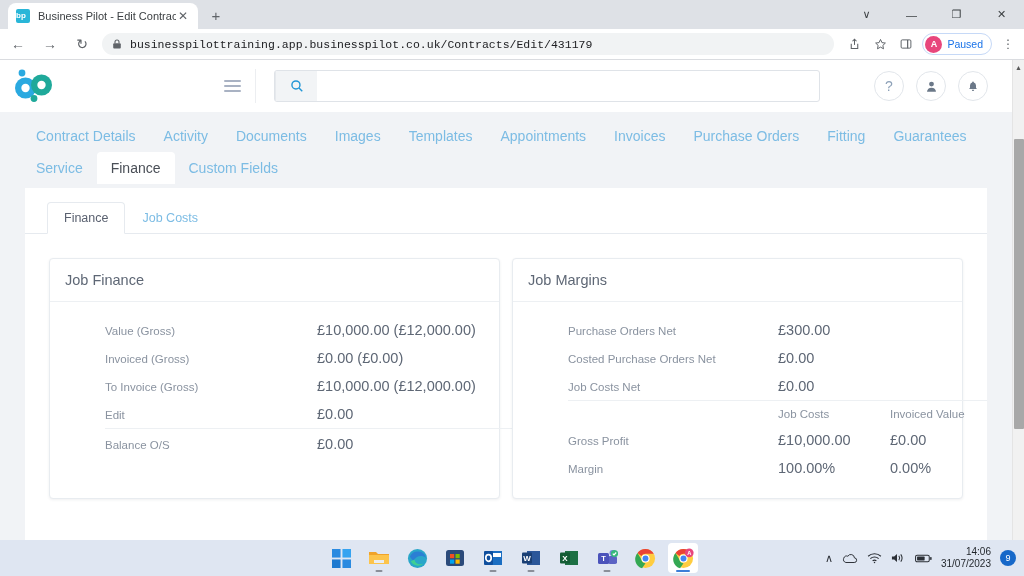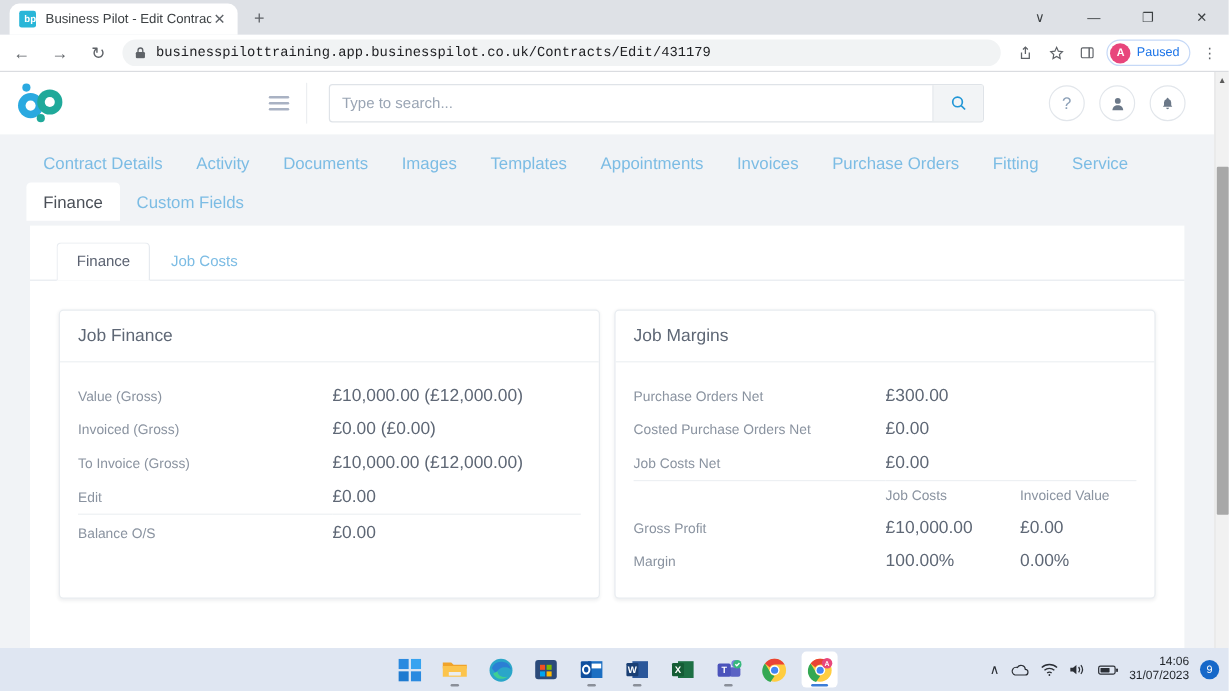--- a/index.html
+++ b/index.html
@@ -17,21 +17,21 @@
     background: #dee1e6;
   }
   .tab {
     position: absolute; top: 3px; left: 8px; width: 190px; height: 26px;
     background: #ffffff; border-radius: 8px 8px 0 0;
     display: flex; align-items: center; padding: 0 8px;
   }
   .tab-favicon {
     width: 14px; height: 14px; border-radius: 2px; background: #29b6d8;
     color: #fff; font-size: 8px; font-weight: bold; line-height: 14px;
-    text-align: right; flex: 0 0 auto;
+    text-align: left; flex: 0 0 auto;
   }
   .tab-title {
     font-size: 11px; color: #3c4043; margin-left: 8px;
     white-space: nowrap; overflow: hidden; flex: 1 1 auto;
   }
   .tab-close {
     width: 14px; height: 14px; flex: 0 0 auto; color: #5f6368;
     font-size: 12px; line-height: 14px; text-align: center;
   }
   .new-tab {
@@ -146,21 +146,21 @@
   .card {
     flex: 1 1 0; background: #fff; border: 1px solid #e8ecf0; border-radius: 4px;
     box-shadow: 0 1px 3px rgba(30,40,60,.07);
   }
   .card-head {
     padding: 13px 15px; border-bottom: 1px solid #edf0f3;
     font-size: 14.5px; color: #5e6775;
   }
   .card-body { padding: 14px 15px 16px 15px; }
 
-  table.fin { width: 100%; border-collapse: collapse; }
+  table.fin { width: 100%; border-collapse: collapse; margin-left: 40px; }
   table.fin td { padding: 6px 0; vertical-align: baseline; }
   .lbl { font-size: 11.5px; color: #8a93a0; white-space: nowrap; }
   .val { font-size: 14.5px; color: #5e6775; white-space: nowrap; }
   .colhdr { font-size: 11.5px; color: #8a93a0; white-space: nowrap; padding-bottom: 2px; }
   .divider { border-top: 1px solid #edf0f3; height: 1px; padding: 0 !important; }
   .sp-before td { padding-top: 14px; }
 
   .finance-col1 { width: 212px; }
   .margins-col1 { width: 210px; }
   .margins-col2 { width: 112px; }
@@ -279,21 +279,20 @@
           <circle cx="27.5" cy="16" r="4.2" fill="#ffffff"></circle>
           <circle cx="20" cy="29.5" r="3.4" fill="#1fa99a"></circle>
         </svg>
       </div>
       <div class="hamburger">
         <i></i>
           <i></i>
           <i></i>
       </div>
       <div class="searchbox">
-        <input type="text" value="" placeholder="Type to search..." style="">
         <div class="search-btn">
           <svg width="14" height="14" viewBox="0 0 16 16" fill="none" stroke="#2196d6" stroke-width="1.6">
             <circle cx="6.8" cy="6.8" r="4.6"></circle>
               <path d="M10.3 10.3L14 14"></path>
           </svg>
         </div>
       </div>
       <div class="hdr-icons">
         <div class="circ-btn q">?</div>
         <div class="circ-btn">
@@ -314,20 +313,21 @@
     <div class="navtabs">
       <div class="navtab">Contract Details</div>
       <div class="navtab">Activity</div>
       <div class="navtab">Documents</div>
       <div class="navtab">Images</div>
       <div class="navtab">Templates</div>
       <div class="navtab">Appointments</div>
       <div class="navtab">Invoices</div>
       <div class="navtab">Purchase Orders</div>
       <div class="navtab">Fitting</div>
+      <div class="navtab">Guarantees</div>
       <div class="navtab">Service</div>
       <div class="navtab active">Finance</div>
       <div class="navtab">Custom Fields</div>
     </div>
 
     <div class="panel">
       <div class="subtabs">
         <div class="subtab active">Finance</div>
         <div class="subtab">Job Costs</div>
       </div>

